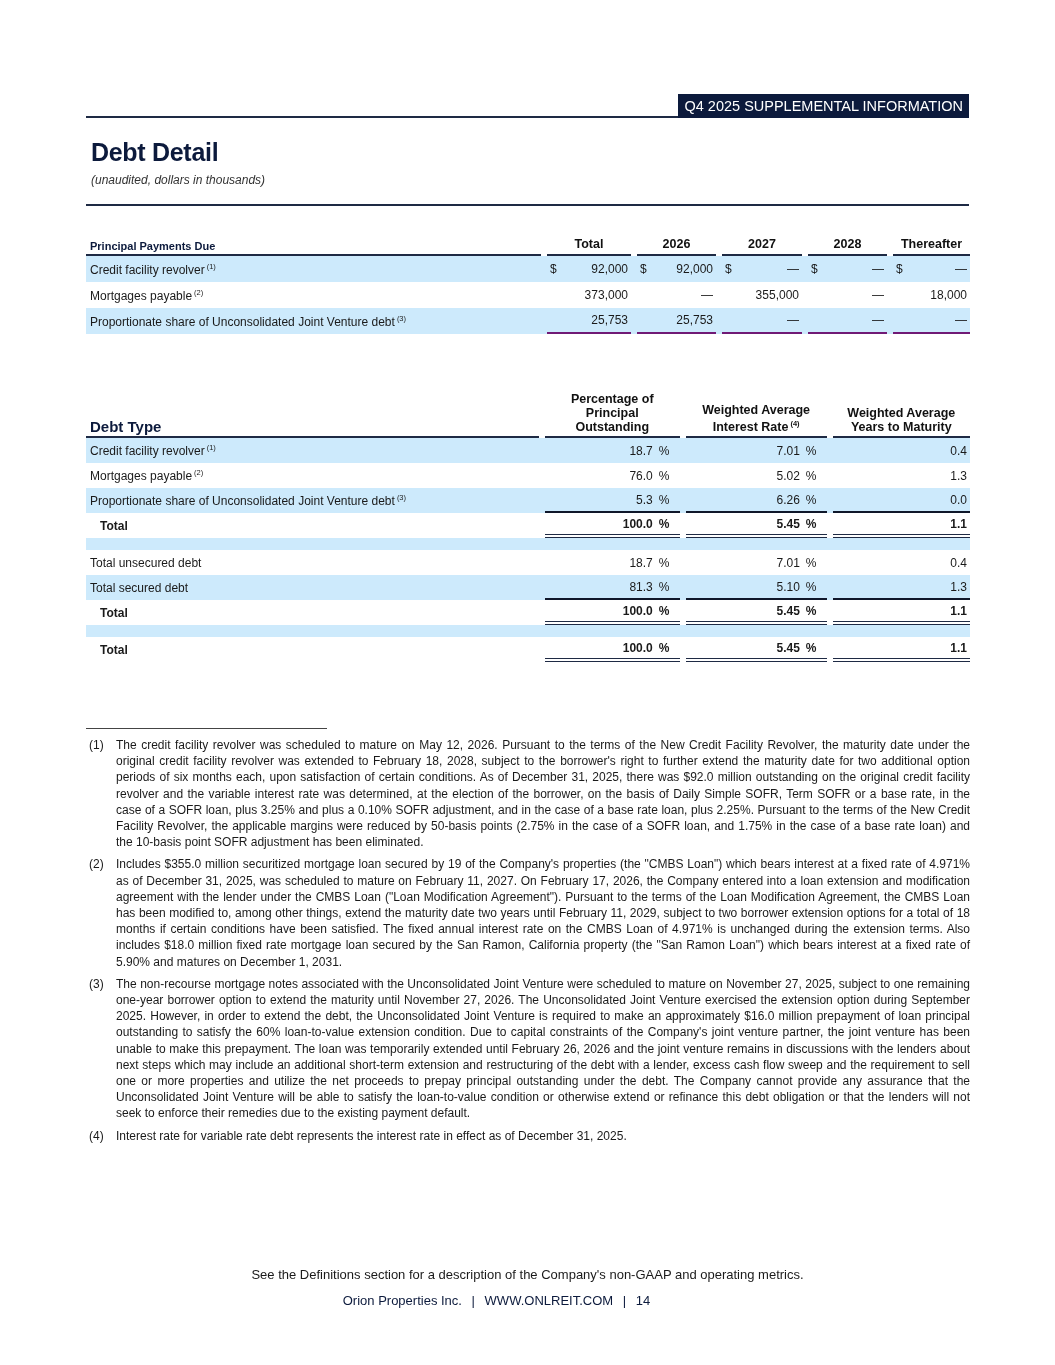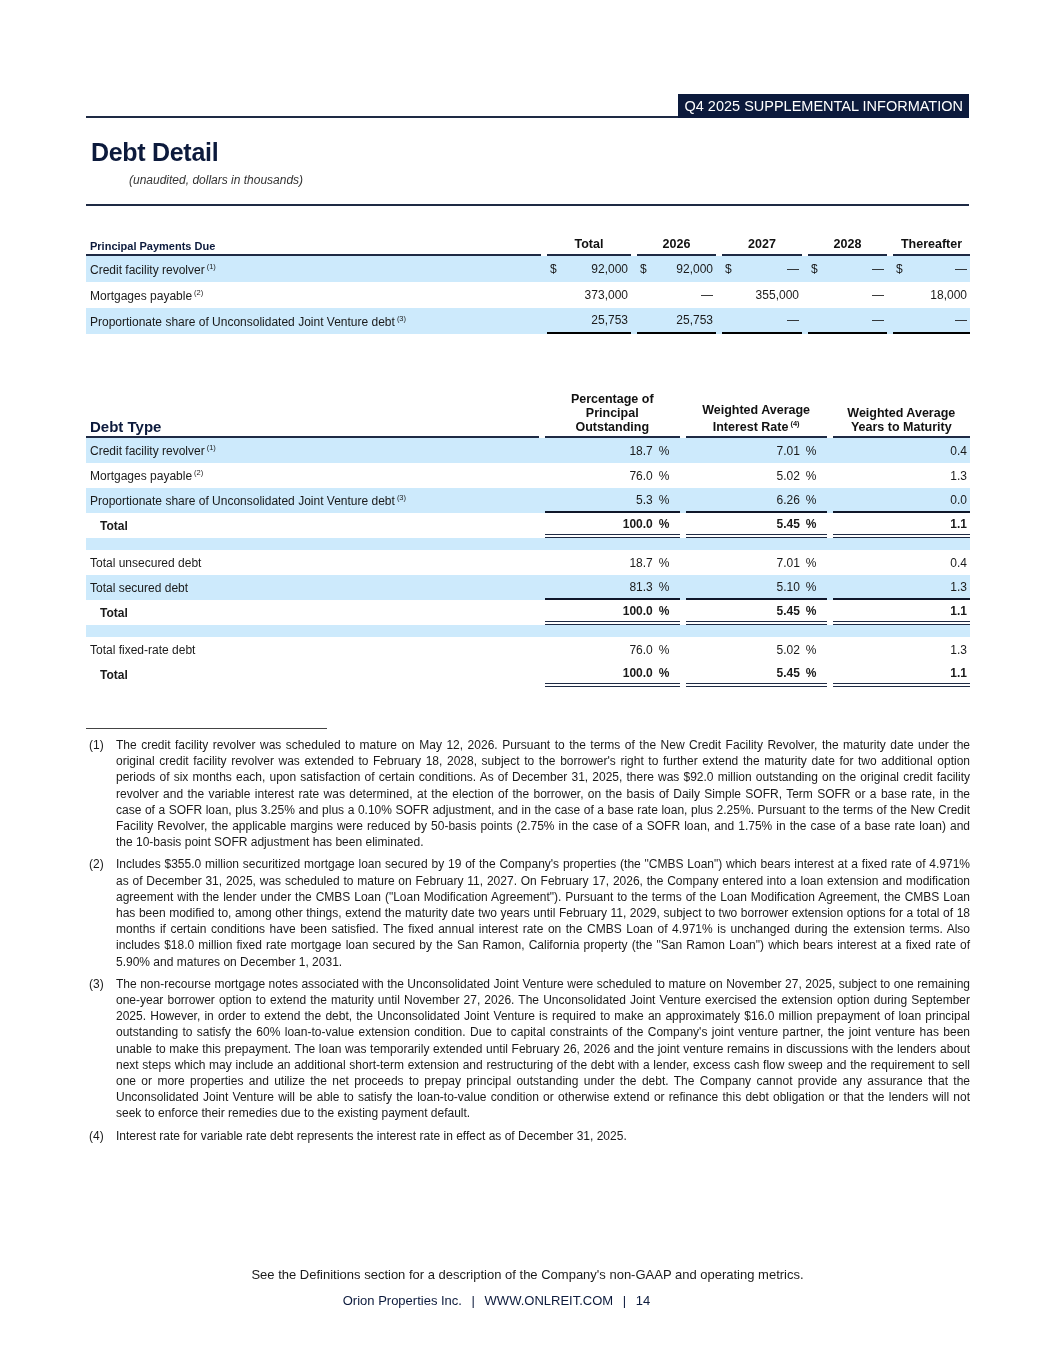--- a/index.html
+++ b/index.html
@@ -3,40 +3,40 @@
 <meta charset="utf-8">
 <style>
   * { box-sizing: border-box; margin: 0; padding: 0; }
   html, body { width: 1055px; height: 1365px; background: #ffffff; }
   body { font-family: "Liberation Sans", "DejaVu Sans", sans-serif; color: #1a1a1a; position: relative; overflow: hidden; }
 
   .topbar { position: absolute; left: 86px; top: 94px; width: 883px; height: 24px; border-bottom: 2px solid #1e2a44; }
   .topbar-tag { position: absolute; right: 0; top: 0; height: 24px; background: #0c1a3c; color: #ffffff; font-size: 14.5px; line-height: 24px; padding: 0 6px 0 6px; letter-spacing: 0; }
 
   .title { position: absolute; left: 91px; top: 138px; font-size: 25px; font-weight: bold; color: #0c1a3c; letter-spacing: -0.3px; }
-  .subtitle { position: absolute; left: 91px; top: 173px; font-size: 12px; font-style: italic; color: #333; margin-left: 38px; }
+  .subtitle { position: absolute; left: 91px; top: 173px; font-size: 12px; font-style: italic; color: #333; }
   .title-rule { position: absolute; left: 86px; top: 204px; width: 883px; height: 2px; background: #1e2a44; }
 
   table { border-collapse: separate; border-spacing: 0; position: absolute; font-size: 12px; }
   td, th { padding: 0; white-space: nowrap; vertical-align: middle; }
 
   
   .pp { left: 86px; top: 231px; width: 884px; }
   .pp th { font-weight: bold; font-size: 12.5px; height: 25px; vertical-align: bottom; padding-bottom: 3px; border-bottom: 2px solid #1e2a44; color:#111; }
   .pp th.sec { text-align: left; font-size: 11px; color: #0c1a3c; padding-left: 4px; padding-bottom: 2px; }
   .pp th.colh { text-align: center; }
   .pp td { height: 26px; font-size: 12px; }
   .pp td.lbl { padding-left: 4px; }
   .pp td.dol { width: 16px; padding-left: 3px; }
   .pp td.num { text-align: right; padding-right: 3px; }
   .pp td.gap { width: 6px; background: #fff; }
   .pp th.gap { width: 6px; border-bottom: none; }
   .pp tr.shade td:not(.gap) { background: #cdeafc; }
   .pp tr.shade td.gap { background: #cdeafc; }
-  .pp tr.pre-total td.c { border-bottom: 2px solid #000000; }
+  .pp tr.pre-total td.c { border-bottom: 2px solid #701a75; }
   .pp tr.total td { font-weight: bold; }
   .pp tr.total td.lbl { padding-left: 14px; }
   .pp tr.total td.c { border-bottom: 4px double #1e2a44; }
 
   
   .dt { left: 86px; top: 392px; width: 884px; }
   .dt th { font-weight: bold; font-size: 12.5px; line-height: 14px; vertical-align: bottom; padding-bottom: 2px; border-bottom: 2px solid #1e2a44; color:#111; text-align: center; }
   .dt th.sec { text-align: left; font-size: 15px; color: #0c1a3c; padding-left: 4px; }
   .dt th.gap { border-bottom: none; width: 6px; }
   .dt td { height: 25px; font-size: 12px; }
@@ -276,31 +276,20 @@
       <td></td>
         <td class="num c">5.45</td>
         <td class="pct c">%</td>
       <td></td>
         <td class="num c">1.1</td>
     </tr>
     <tr class="spacer shade">
         <td colspan="9"></td>
       </tr>
 
-    <tr>
-      <td class="lbl">Total fixed-rate debt</td>
-      <td></td>
-        <td class="num">76.0</td>
-        <td class="pct">%</td>
-      <td></td>
-        <td class="num">5.02</td>
-        <td class="pct">%</td>
-      <td></td>
-        <td class="num">1.3</td>
-    </tr>
     <tr class="total">
       <td class="lbl">Total</td>
       <td></td>
         <td class="num c">100.0</td>
         <td class="pct c">%</td>
       <td></td>
         <td class="num c">5.45</td>
         <td class="pct c">%</td>
       <td></td>
         <td class="num c">1.1</td>

